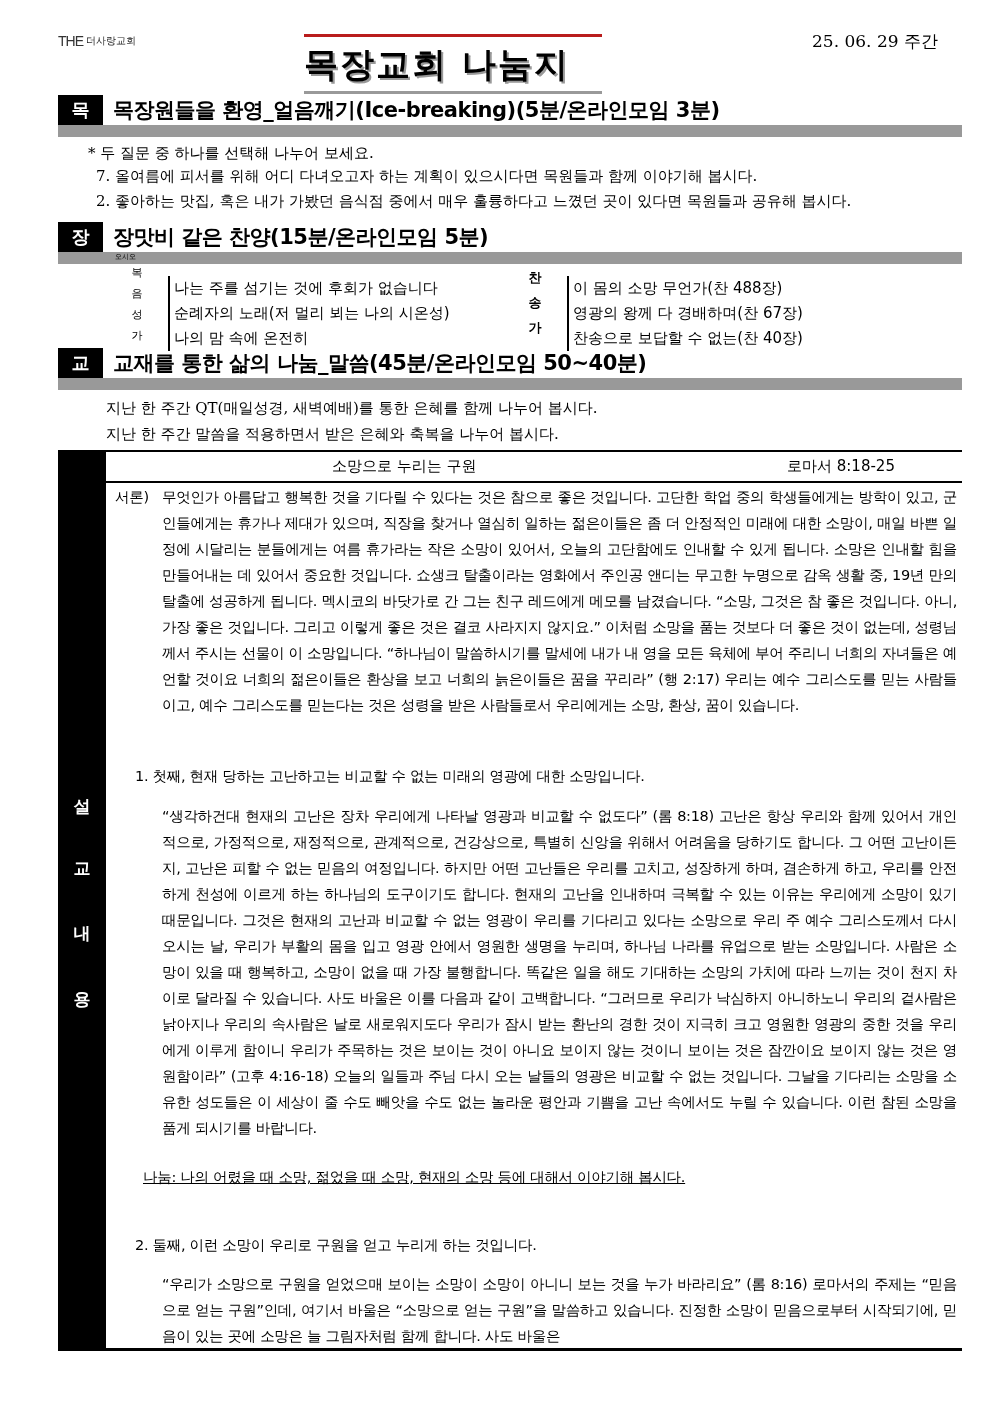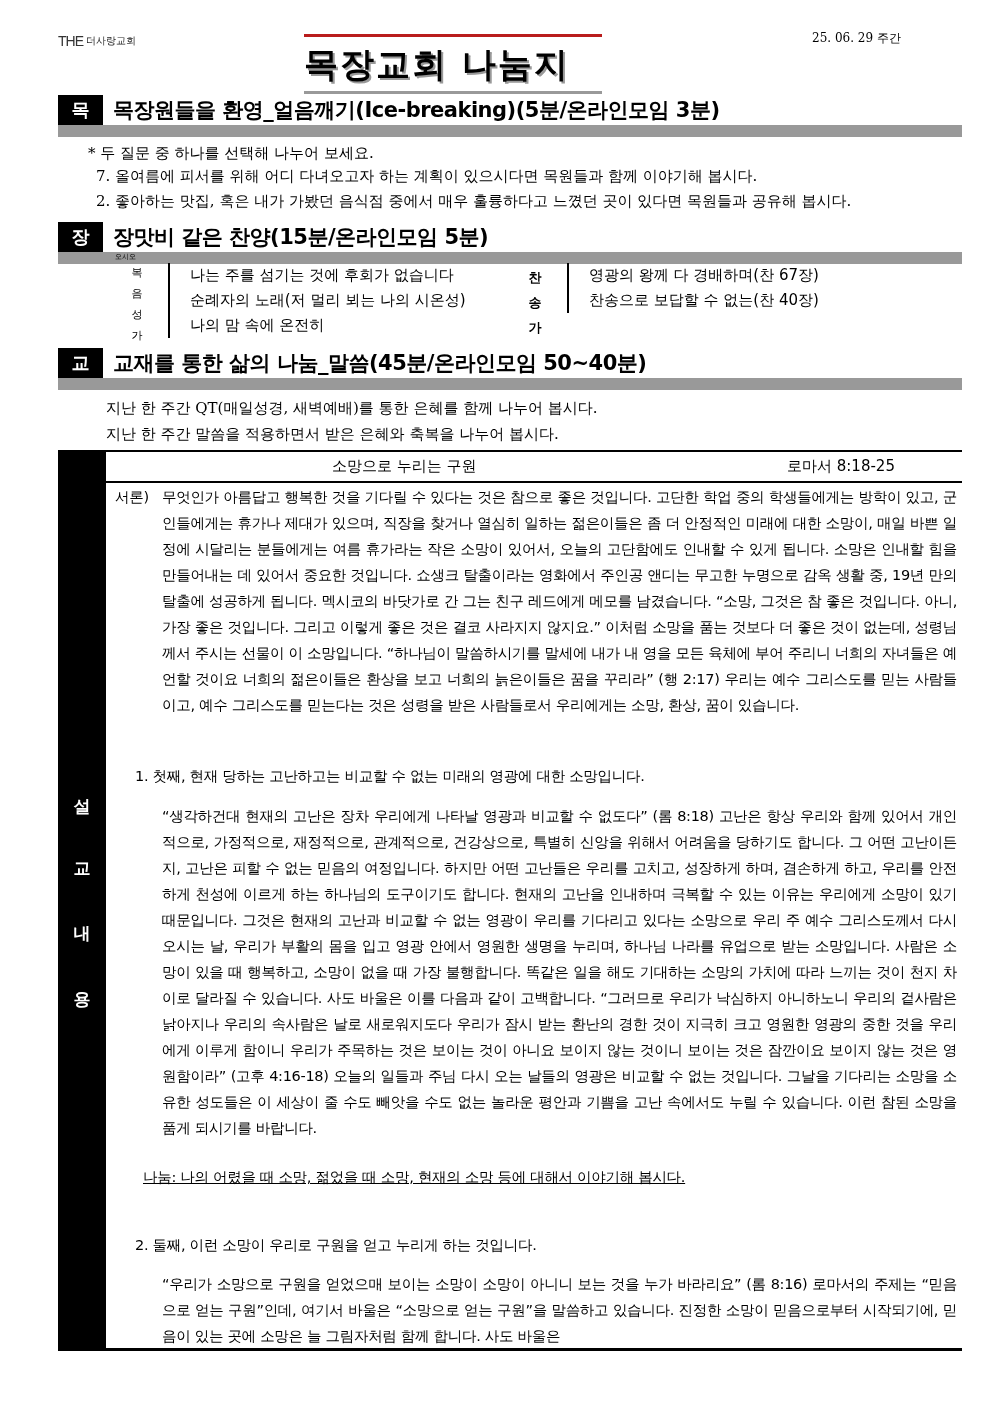--- a/index.html
+++ b/index.html
@@ -1,34 +1,34 @@
 <!DOCTYPE html>
 <html><head>
 <meta charset="utf-8">
 <style>
   html, body { margin:0; padding:0; background:#fff; }
   body { width:992px; height:1403px; position:relative; overflow:hidden;
          font-family:"DejaVu Sans", sans-serif; color:#000; }
   .logo { position:absolute; left:58px; top:33px; display:flex; align-items:center; gap:3px; }
   .logo-mark { font-family:"Liberation Sans", sans-serif; font-size:14px; color:#333; letter-spacing:-1px; }
   .logo-text { font-size:10px; color:#222; }
-  .date { position:absolute; left:812px; top:30px; font-family:"DejaVu Serif", serif; font-size:12px; }
+  .date { position:absolute; left:812px; top:30px; font-family:"DejaVu Serif", serif; font-size:17px; }
   .title-box { position:absolute; left:304px; top:34px; width:298px; height:54px;
                border-top:3px solid #b91c1c; border-bottom:3px solid #999; text-align:left; }
   .title-box span { font-size:34px; font-weight:bold; line-height:54px; letter-spacing:2px;
                     text-shadow:2px 2px 0 #999; }
   .sec-head { position:absolute; left:58px; width:904px; }
   .sec-head .row { display:flex; align-items:center; height:30px; }
   .sec-badge { background:#000; color:#fff; font-weight:bold; font-size:18px; width:45px;
                height:30px; line-height:30px; text-align:center; }
   .sec-title { font-size:21px; font-weight:bold; margin-left:10px; letter-spacing:-0.5px; }
   .sec-bar { height:12px; background:#999; }
   .txt { position:absolute; font-family:"DejaVu Serif", serif; font-size:15px; line-height:23px; }
   .hymn-label { position:absolute; font-size:11px; line-height:21px; text-align:center; width:20px; }
-  .hymn-list { position:absolute; border-left:2px solid #000; padding-left:20px; line-height:25px; font-size:15px; white-space:nowrap; }
+  .hymn-list { position:absolute; border-left:2px solid #000; padding-left:4px; line-height:25px; font-size:15px; white-space:nowrap;margin-top:13px; }
   .sermon-side { position:absolute; left:58px; top:450px; width:48px; height:900px; background:#000; }
   .sermon-side .c { position:absolute; left:0; width:48px; text-align:center; color:#fff;
                     font-weight:bold; font-size:17px; }
   .sermon-head { position:absolute; left:106px; top:450px; width:856px; height:29px;
                  border-top:2px solid #000; border-bottom:2px solid #000; font-size:15px; line-height:29px; }
   .sermon-bottom { position:absolute; left:58px; top:1348px; width:904px; height:3px; background:#000; }
   .para { position:absolute; font-size:14.5px; line-height:26px; text-align:justify; letter-spacing:-0.3px; }
 </style>
 </head>
 <body>
@@ -71,20 +71,21 @@
   <div>나는 주를 섬기는 것에 후회가 없습니다</div>
   <div>순례자의 노래(저 멀리 뵈는 나의 시온성)</div>
   <div>나의 맘 속에 온전히</div>
 </div>
 <div class="hymn-label" style="left:525px; top:265px; line-height:25px; font-size:13px; font-weight:bold;">
   <div>찬</div>
   <div>송</div>
   <div>가</div>
 </div>
 <div class="hymn-list" style="left:567px; top:263px;">
+  <div>이 몸의 소망 무언가(찬 488장)</div>
   <div>영광의 왕께 다 경배하며(찬 67장)</div>
   <div>찬송으로 보답할 수 없는(찬 40장)</div>
 </div>
 
 <div class="sec-head" style="top:348px;">
   <div class="row">
     <div class="sec-badge">교</div>
     <div class="sec-title">교재를 통한 삶의 나눔_말씀(45분/온라인모임 50~40분)</div>
   </div>
   <div class="sec-bar"></div>

